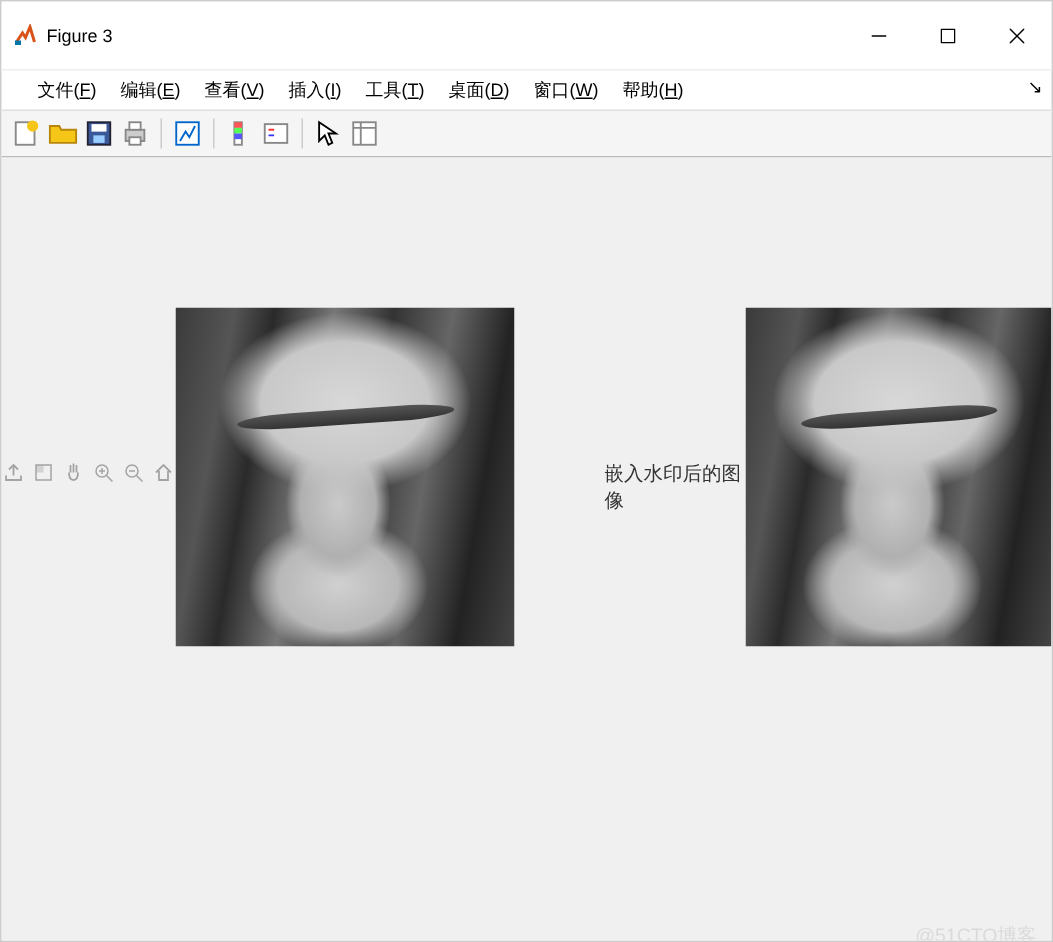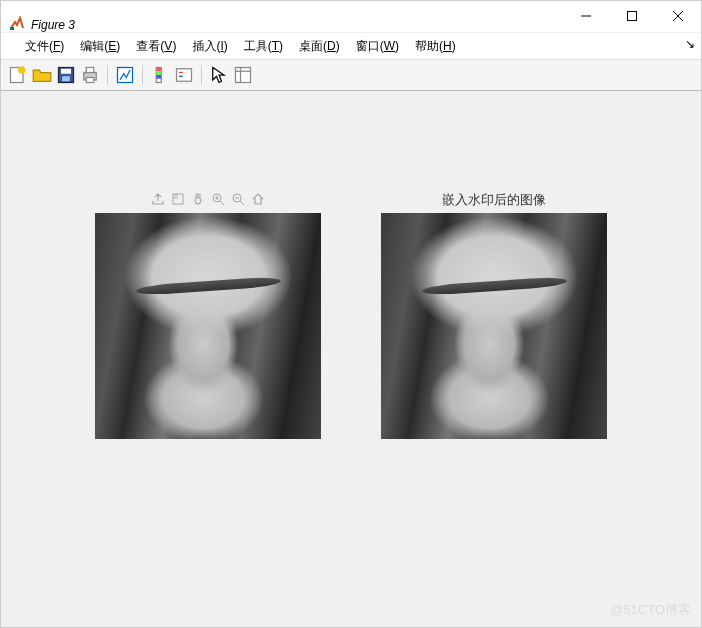--- a/index.html
+++ b/index.html
@@ -1,32 +1,32 @@
 <!DOCTYPE html>
 <html><head>
 <meta charset="utf-8">
 <style>
   * { box-sizing: border-box; margin: 0; padding: 0; font-family: "Microsoft YaHei", sans-serif; }
   body { background: #fff; width: 702px; height: 628px; overflow: hidden; position: relative; border: 1px solid #ccc; }
-  .titlebar { height: 32px; background: #fff; display: flex; align-items: flex-end; padding: 0 0 0 8px; border-bottom: 1px solid #eee; font-style: italic; }
+  .titlebar { height: 46px; background: #fff; display: flex; align-items: center; padding: 0 0 0 8px; border-bottom: 1px solid #eee; }
   .titlebar .icon { width: 16px; height: 16px; margin-right: 6px; }
   .titlebar .title { font-size: 12px; flex: 1; color: #000; }
   .winbtns { display: flex; }
   .winbtn { width: 46px; height: 32px; display: flex; align-items: center; justify-content: center; }
   .winbtn svg { width: 10px; height: 10px; }
   .menubar { height: 26px; display: flex; align-items: center; padding: 0 16px; font-size: 12px; position: relative; }
   .menuitem { padding: 3px 8px; cursor: default; }
   .menuitem u { text-decoration: underline; }
   .dockarrow { position: absolute; right: 6px; top: 4px; font-size: 12px; }
   .toolbar { height: 32px; border-top: 1px solid #e0e0e0; border-bottom: 1px solid #bbb; display: flex; align-items: center; padding: 0 6px; gap: 2px; background: #f5f5f5; }
   .tbtn { width: 22px; height: 22px; display: flex; align-items: center; justify-content: center; border: 1px solid transparent; }
   .tsep { width: 1px; height: 20px; background: #ccc; margin: 0 4px; }
   .canvas { background: #f0f0f0; height: calc(100% - 90px); position: relative; }
   .plots { display: flex; justify-content: center; gap: 60px; padding-top: 100px; }
-  .plot { display: flex; flex-direction: column; align-items: center; }
+  .plot { display: flex; flex-direction: row; align-items: center; }
   .plot-title { font-size: 13px; color: #333; height: 20px; margin-bottom: 2px; font-family: "SimSun", serif; }
   .axes-toolbar { display: flex; gap: 4px; margin-bottom: 2px; height: 20px; align-items: center; }
   .axes-toolbar svg { width: 16px; height: 16px; opacity: 0.55; }
   .imgbox { width: 226px; height: 226px; background: #888; position: relative; overflow: hidden; }
   .watermark { position: absolute; bottom: 8px; right: 10px; font-size: 13px; color: #ccc; opacity: 0.6; }
   
   .portrait { width:100%; height:100%; background:
     radial-gradient(ellipse 140px 100px at 50% 28%, #d8d8d8 0%, #c8c8c8 40%, transparent 60%),
     radial-gradient(ellipse 50px 70px at 48% 58%, #cacaca 0%, #b0b0b0 50%, transparent 70%),
     radial-gradient(ellipse 80px 60px at 48% 82%, #d0d0d0 0%, #b8b8b8 50%, transparent 75%),

